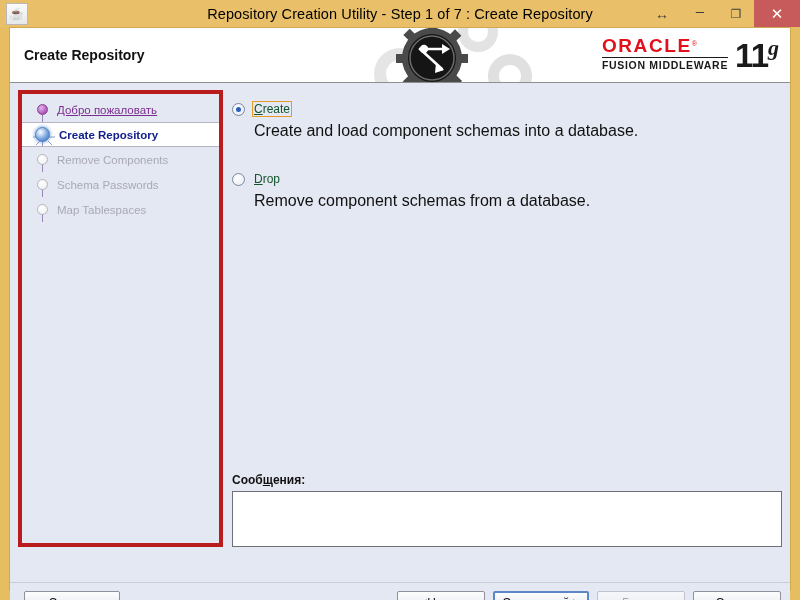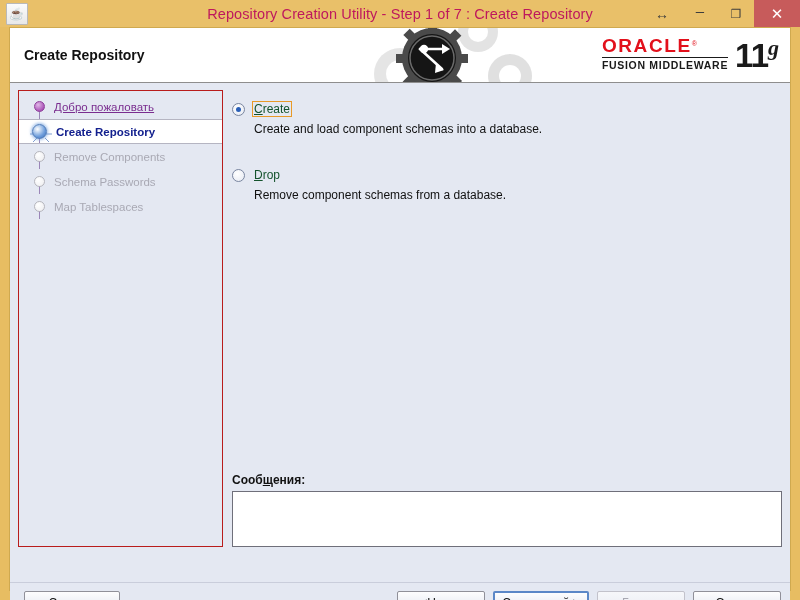--- a/index.html
+++ b/index.html
@@ -41,21 +41,21 @@
     justify-content: center;
     font-size: 12px;
     color: #c06a12;
     flex: 0 0 auto;
   }
   .title-text {
     position: absolute;
     left: 0; right: 0;
     text-align: center;
     font-size: 14.5px;
-    color: #be185d;
+    color: #000000;
     letter-spacing: 0.1px;
     pointer-events: none;
   }
   .win-buttons {
     position: absolute;
     right: 0; top: 0;
     height: 27px;
     display: flex;
     align-items: stretch;
   }
@@ -177,21 +177,21 @@
   }
 
   
   .sidebar {
     position: absolute;
     left: 8px;
     top: 6px;
     width: 205px;
     height: 457px;
     background: #e4e8f2;
-    border: 1px solid #b91c1c;
+    border: 4px solid #b91c1c;
     box-sizing: border-box;
     overflow: hidden;
   }
   .nav-list {
     position: relative;
     padding-top: 3px;
   }
   .nav-item {
     position: relative;
     height: 25px;
@@ -311,21 +311,21 @@
     color: #14532d;
     padding: 1px 2px;
   }
   .radio-label.focused {
     border: 1px solid #e89a28;
     padding: 0px 1px;
   }
   .radio-label u { text-decoration: underline; }
   .radio-desc {
     margin: 4px 0 0 22px;
-    font-size: 12px;
+    font-size: 16px;
     color: #111111;
   }
   .radio-spacer { height: 30px; }
 
   
   .messages {
     position: absolute;
     left: 0;
     bottom: 0;
     width: 100%;

